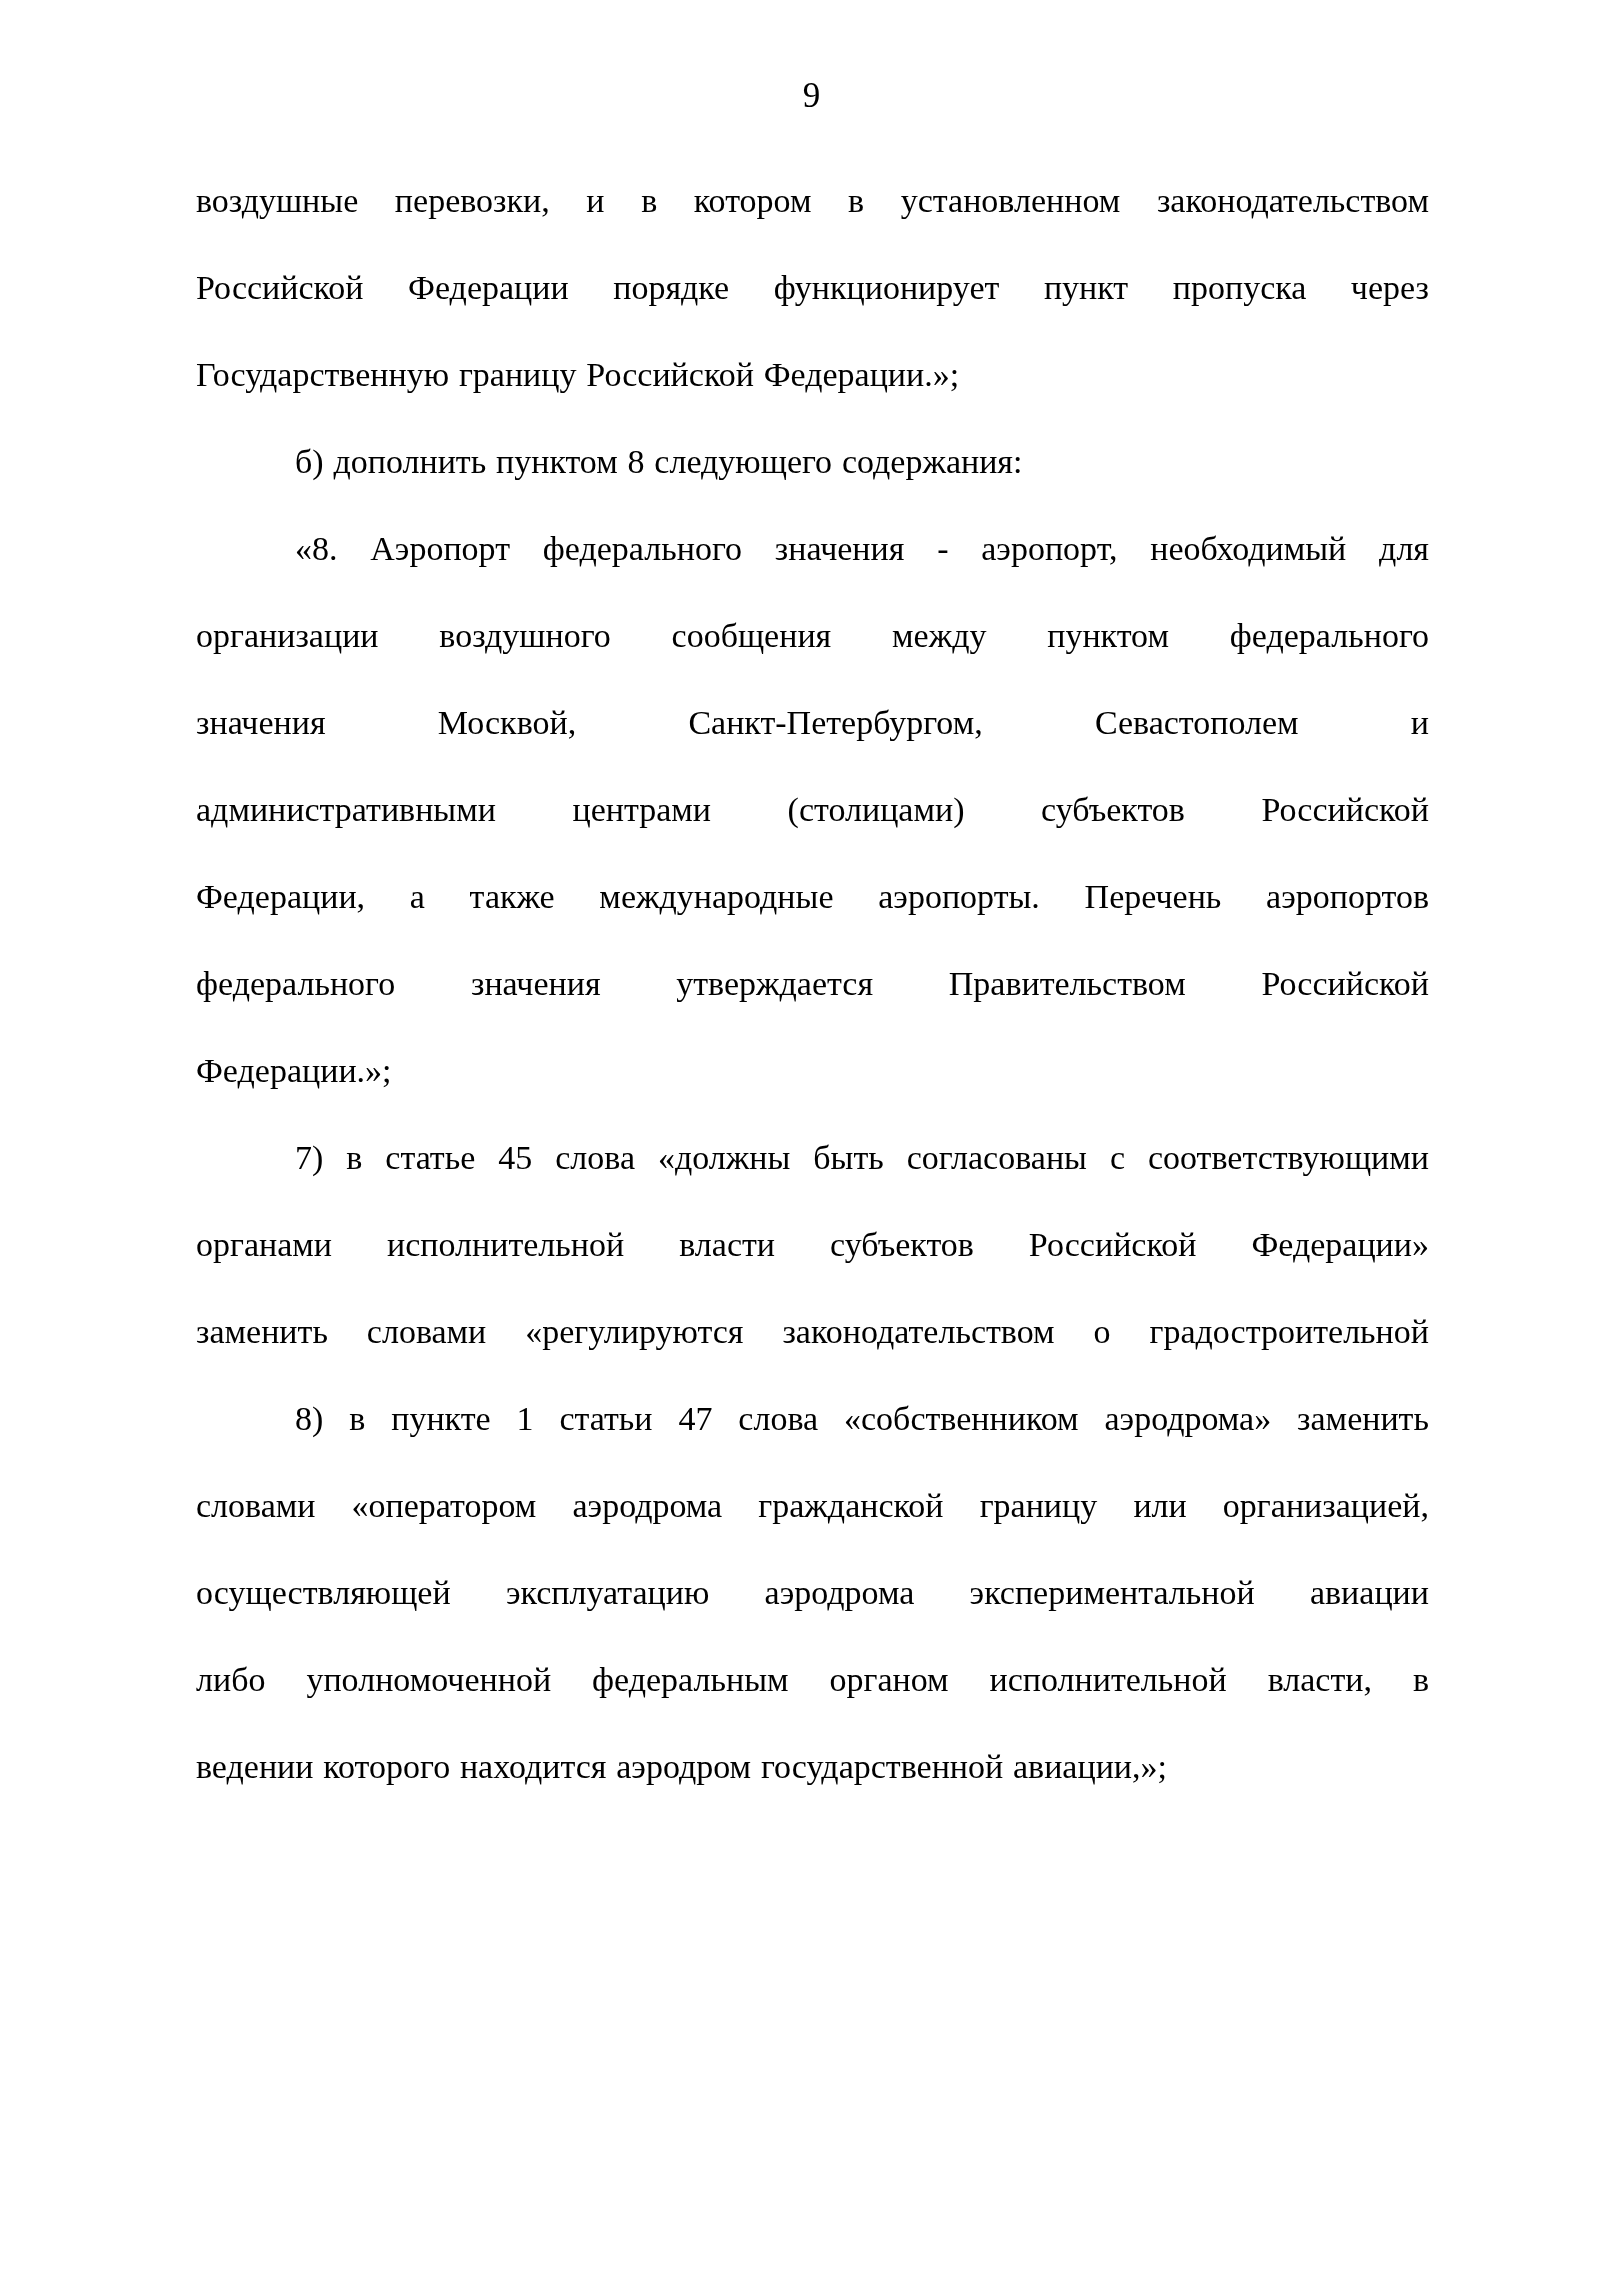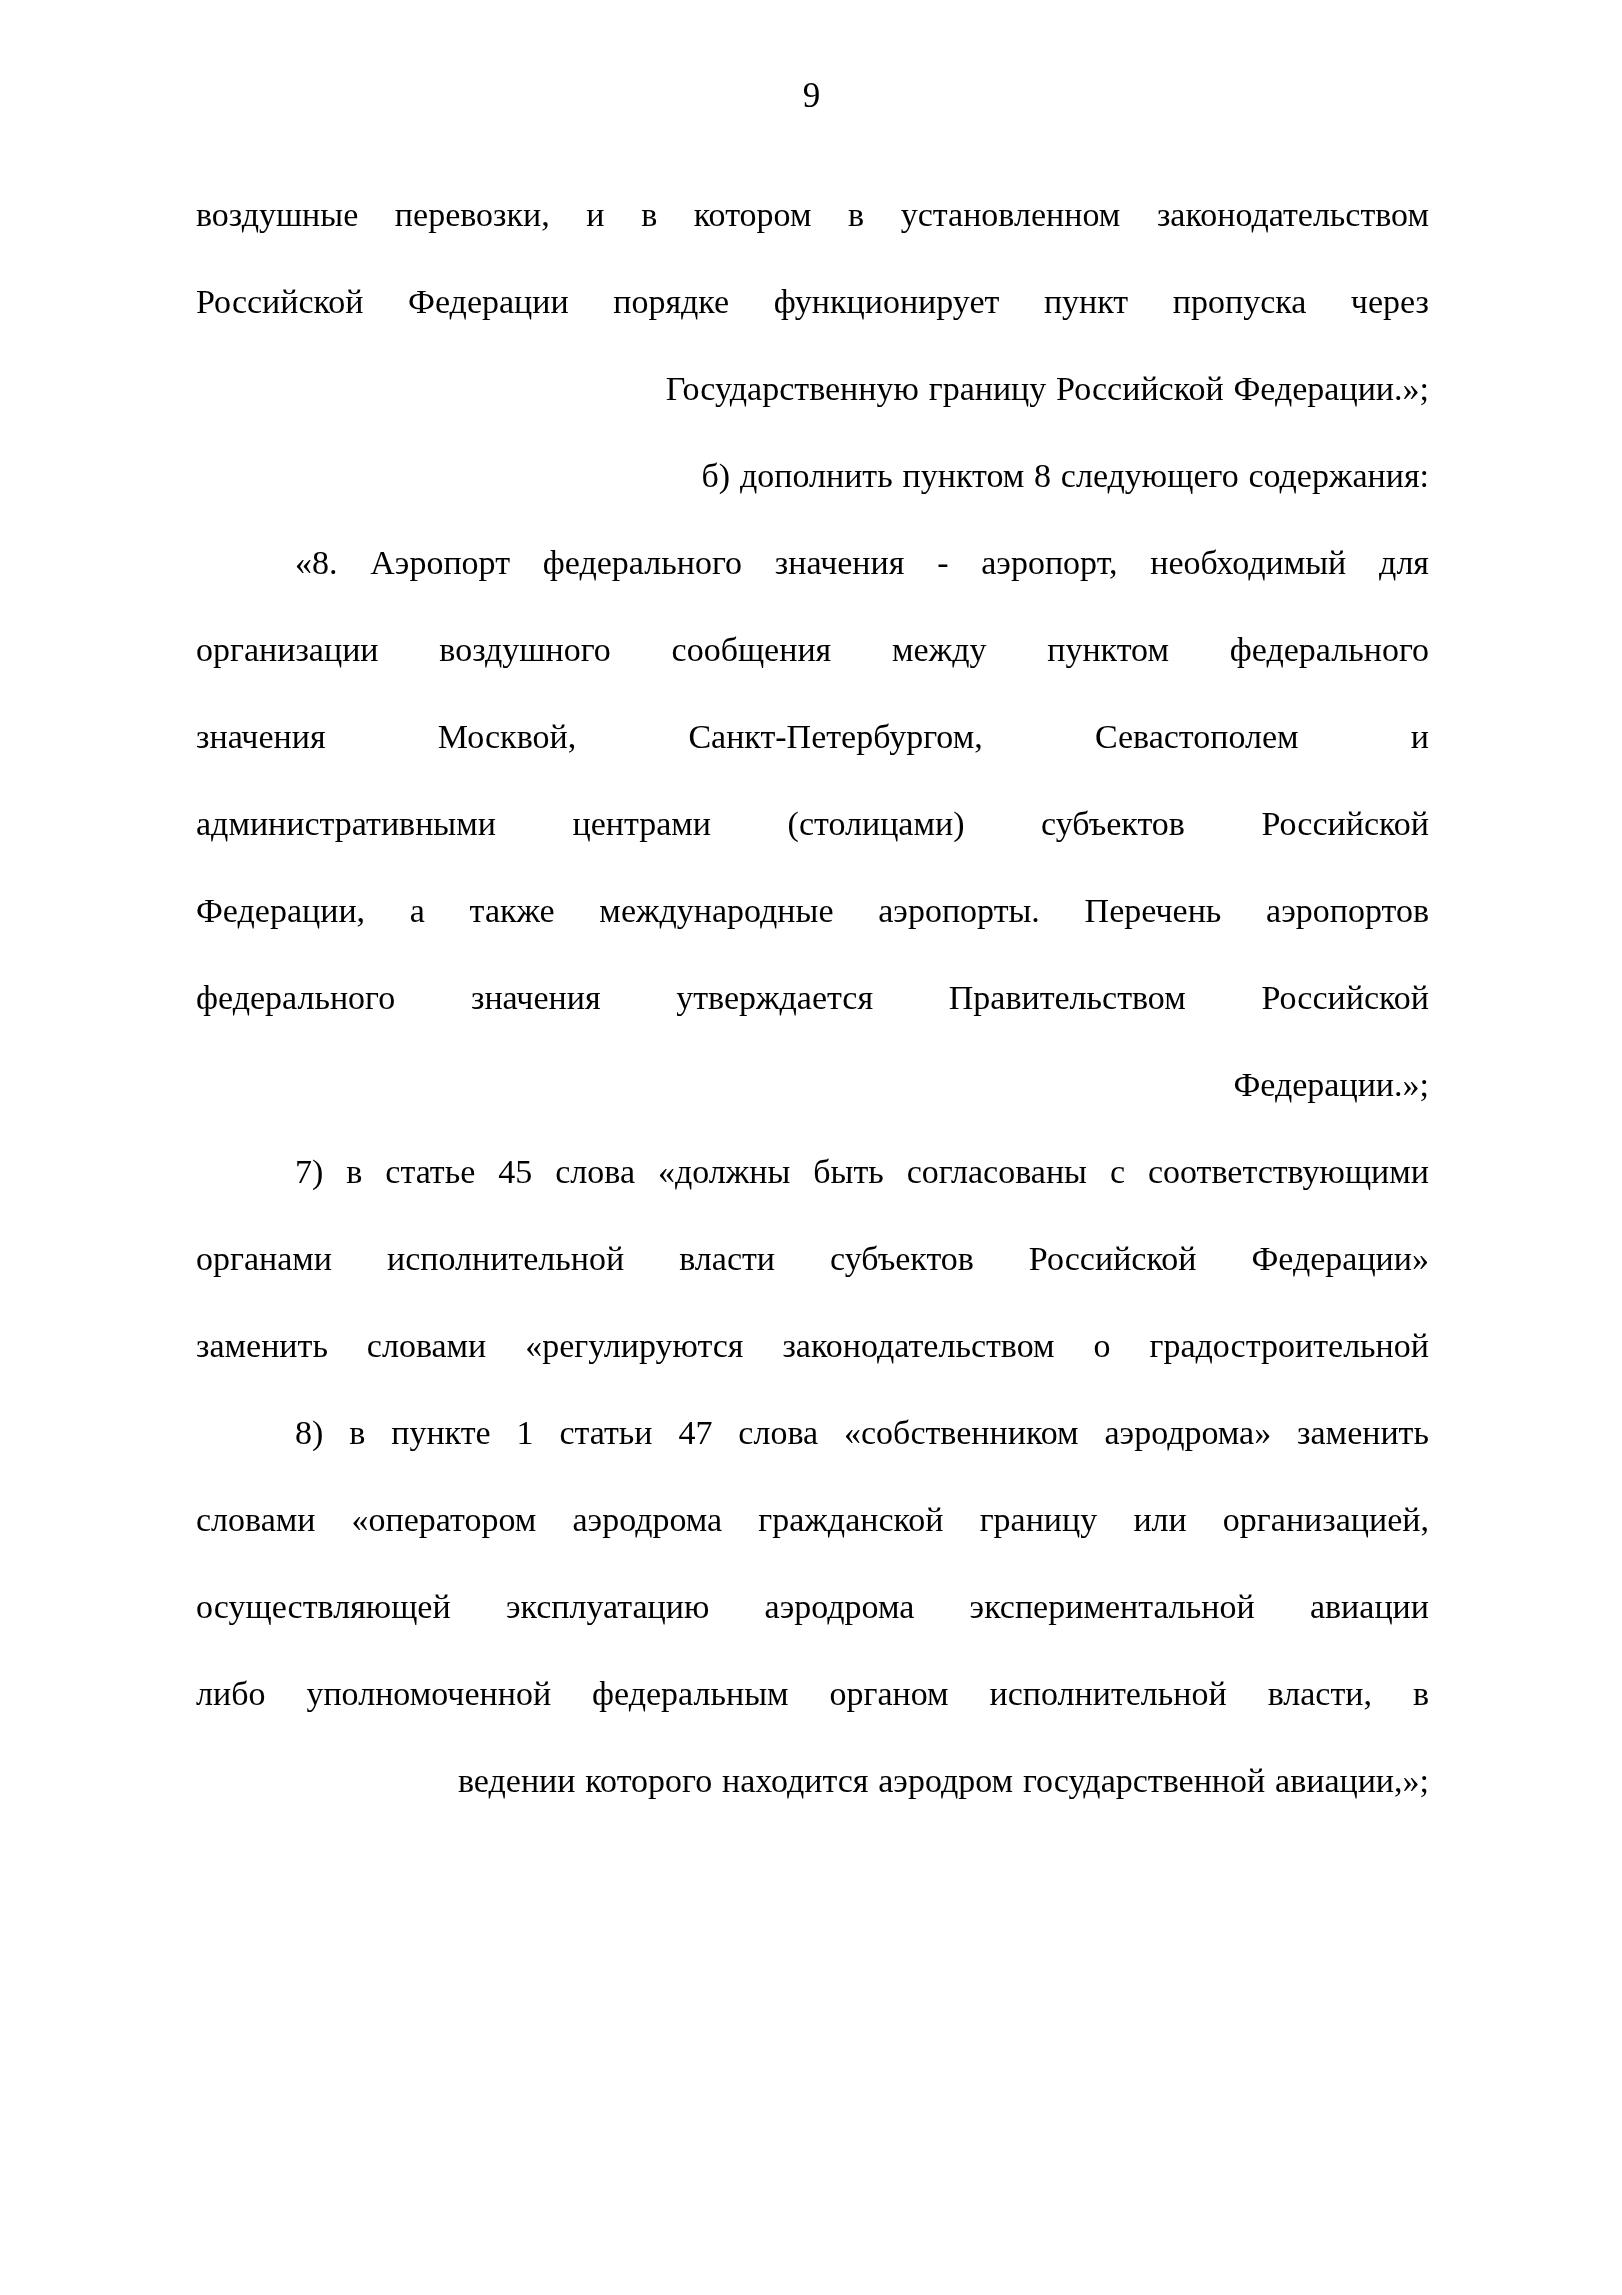--- a/index.html
+++ b/index.html
@@ -26,29 +26,29 @@
     position: absolute;
     top: 60px;
     left: 0;
     width: 1623px;
     text-align: center;
     font-size: 35px;
     line-height: 72px;
   }
   .body-lines {
     position: absolute;
-    top: 171px;
+    top: 157px;
     left: 196px;
     width: 1233px;
   }
   .line {
     font-size: 34px;
     line-height: 87px;
     height: 87px;
-    text-align: right;
+    text-align: left;
     word-spacing: 1.3px;
     white-space: normal;
   }
   .line.fill {
     text-align: justify;
     text-align-last: justify;
   }
   .line.indent {
     padding-left: 99px;
   }

